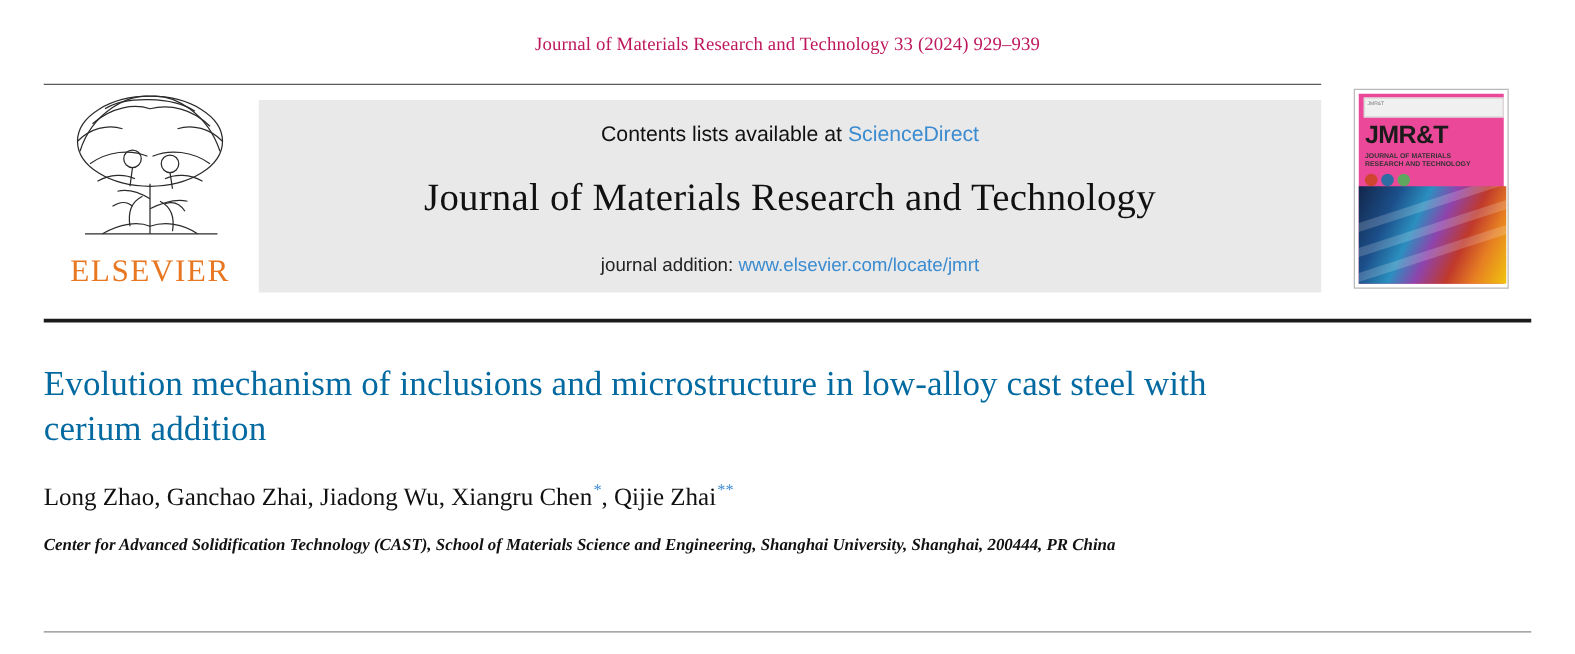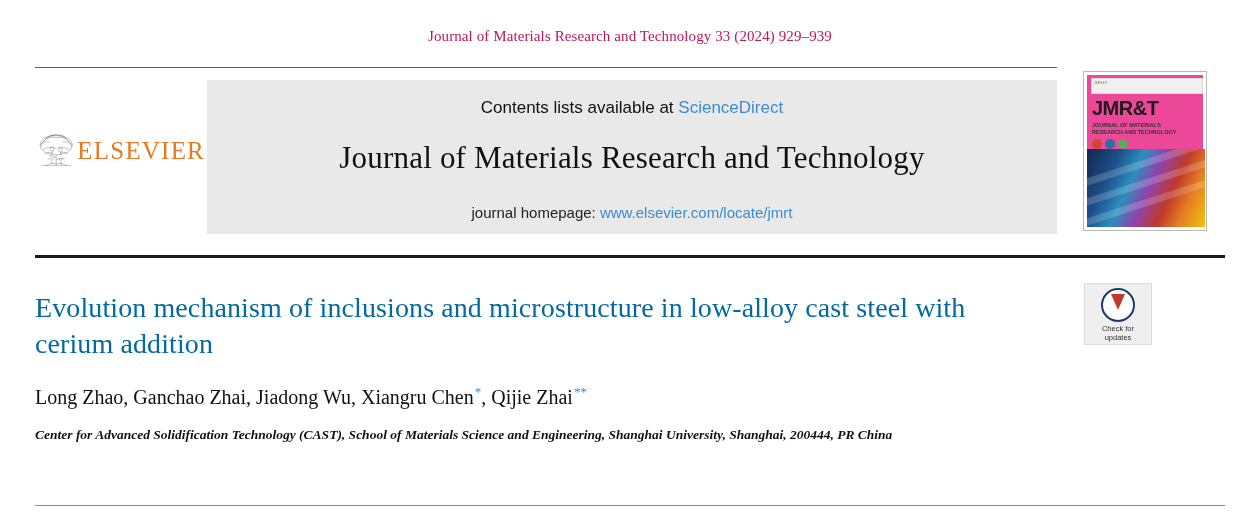--- a/index.html
+++ b/index.html
@@ -50,23 +50,23 @@
     height: 1px;
     background: #5b5b5b;
   }
   .elsevier-logo {
     position: absolute;
     left: 0;
     top: 2px;
     width: 170px;
     height: 165px;
     display: flex;
-    flex-direction: row;
+    flex-direction: column;
     align-items: center;
-    justify-content: flex-end;
+    justify-content: space-between;
     padding-bottom: 4px;
     box-sizing: border-box;
   }
   .elsevier-tree {
     width: 152px;
     height: 124px;
     display: block;
   }
   .elsevier-word {
     font-family: "Liberation Serif", serif;
@@ -335,21 +335,21 @@
       <div class="elsevier-word">ELSEVIER</div>
     </div>
 
     <div class="journal-band">
       <div class="contents-line">
         <span>Contents lists available at</span>
         <a href="#">ScienceDirect</a>
       </div>
       <div class="journal-title">Journal of Materials Research and Technology</div>
       <div class="homepage-line">
-        <span>journal homepage:</span>
+        <span>journal addition:</span>
         <a href="#">www.elsevier.com/locate/jmrt</a>
       </div>
     </div>
 
     <div class="cover-thumb">
       <div class="cover-inner">
         <div class="cover-topbar">
           <span class="tiny">JMR&amp;T</span>
         </div>
         <div class="cover-mark">JMR&amp;T</div>
@@ -363,24 +363,20 @@
           <div class="streak" style="left:-20px; top:10px;"></div>
           <div class="streak" style="left:-20px; top:30px;"></div>
           <div class="streak" style="left:-20px; top:50px;"></div>
         </div>
       </div>
     </div>
   </div>
 
   <div class="masthead-bottom-rule"></div>
 
-  <div class="crossmark">
-    <div class="circle"></div>
-    <div class="label">Check for<br>updates</div>
-  </div>
 
   <div class="article">
     <div class="article-title">Evolution mechanism of inclusions and microstructure in low-alloy cast steel with cerium addition</div>
     <div class="authors">
       <span>Long Zhao, Ganchao Zhai, Jiadong Wu, Xiangru Chen</span><sup>*</sup><span>, Qijie Zhai</span><sup>**</sup>
     </div>
     <div class="affiliation">Center for Advanced Solidification Technology (CAST), School of Materials Science and Engineering, Shanghai University, Shanghai, 200444, PR China</div>
   </div>
 
   <div class="bottom-rule"></div>

